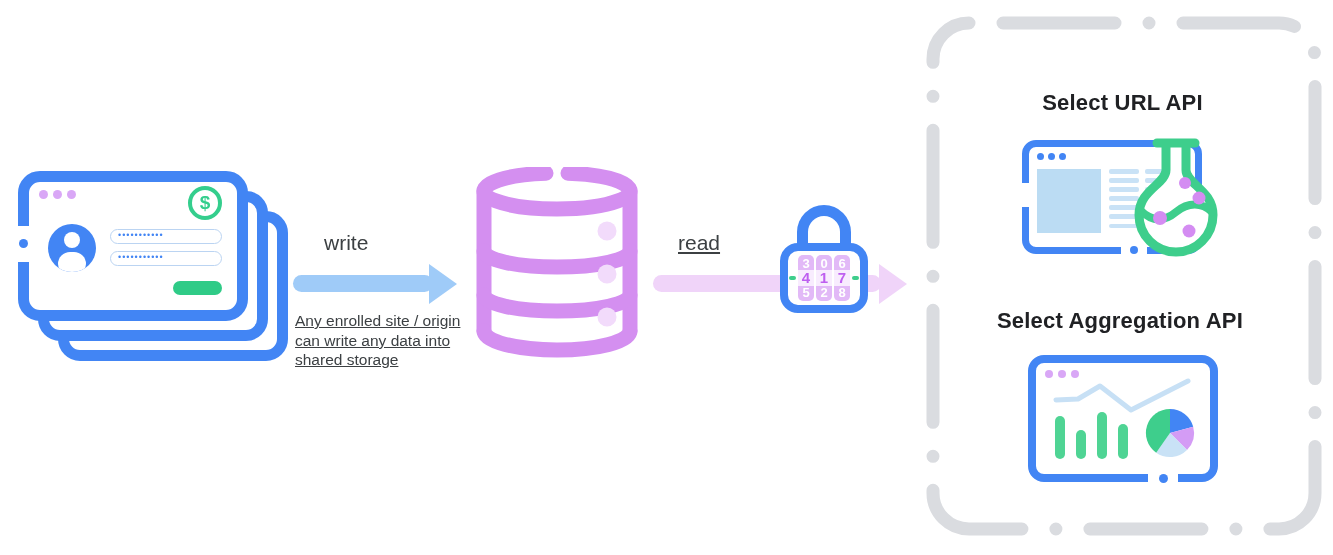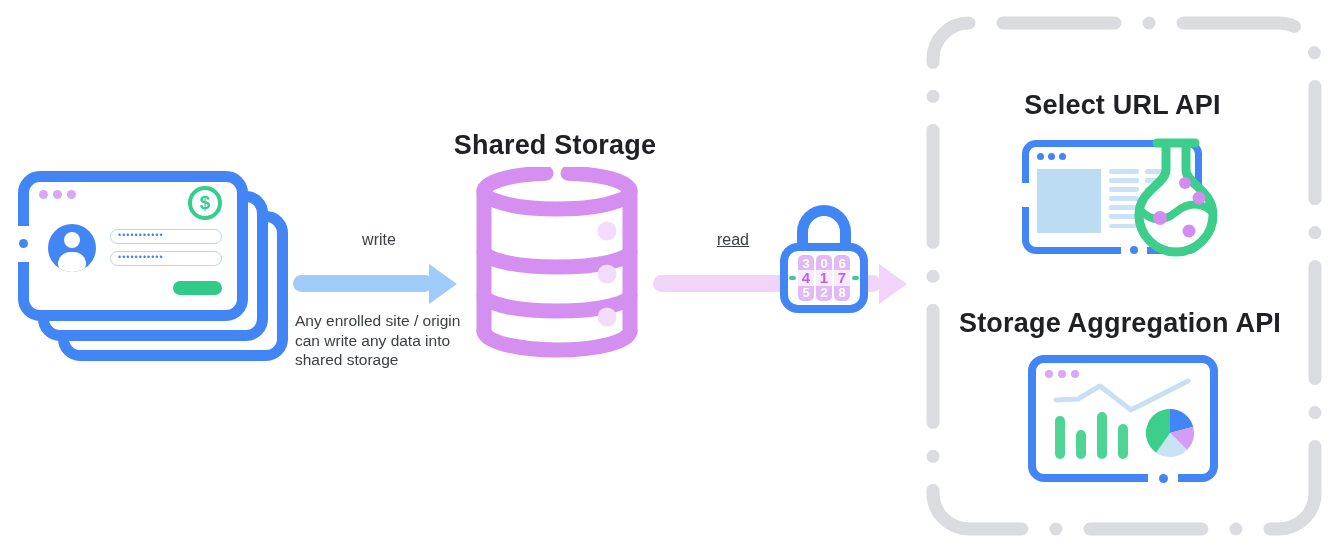--- a/index.html
+++ b/index.html
@@ -39,35 +39,35 @@
     color:#4285F4; font-size:9px; letter-spacing:1px; line-height:11px;
     padding-left:7px; overflow:hidden;
   }
   .field.f1 { top:47px; }
   .field.f2 { top:69px; }
   .btn-pill { position:absolute; left:144px; top:99px; width:49px; height:14px; border-radius:7px; background:#2FCB87; }
   .edge-gap-l { position:absolute; left:-11px; top:44px; width:11px; height:36px; background:#fff; }
   .edge-dot-l { position:absolute; left:-10px; top:57px; width:9px; height:9px; border-radius:50%; background:#4285F4; }
 
   
-  .flow-label { position:absolute; width:110px; text-align:center; font-size:16px; color:#3C4043; }
+  .flow-label { position:absolute; width:110px; text-align:left; font-size:21px; color:#3C4043; }
   .flow-label.write { left:324px; top:231px; }
   .flow-label.read  { left:678px; top:231px;text-decoration:underline; }
   .arrow-shaft { position:absolute; height:17px; border-radius:9px; }
   .arrow-head  { position:absolute; width:0; height:0; border-top:20px solid transparent; border-bottom:20px solid transparent; }
   .arrow.blue .arrow-shaft { left:293px; top:275px; width:140px; background:#9FCBF8; }
   .arrow.blue .arrow-head  { left:429px; top:264px; border-left:28px solid #9FCBF8; }
   .arrow.pink .arrow-shaft { left:653px; top:275px; width:228px; background:#F0D4F9; }
   .arrow.pink .arrow-head  { left:879px; top:264px; border-left:28px solid #F0D4F9; }
   .caption { position:absolute; font-size:15.5px; line-height:19.5px; color:#3C4043; }
-  .caption.write-cap { left:295px; top:311px; width:172px; }
+  .caption.write-cap { left:295px; top:311px; width:172px;text-decoration:underline; }
   .caption.read-cap  { left:665px; top:321px; width:242px; }
 
   
-  .title { position:absolute; font-weight:700; color:#202124; font-size:27px; text-align:center; letter-spacing:0.2px; }
+  .title { position:absolute; font-weight:700; color:#202124; font-size:22px; text-align:center; letter-spacing:0.2px; }
   .title.storage { left:430px; top:130px; width:250px; }
   .title.url     { left:1000px; top:90px;  width:245px; }
   .title.agg     { left:955px;  top:308px; width:330px; }
 
   
   .cylinder { position:absolute; left:476px; top:167px; }
 
   
   .lock { position:absolute; left:772px; top:200px; width:108px; height:125px; z-index:3; }
   .shackle {
@@ -152,21 +152,20 @@
     </div>
   </div>
 
   <div class="flow-label write">write</div>
   <div class="arrow blue">
     <div class="arrow-shaft"></div>
     <div class="arrow-head"></div>
   </div>
   <div class="caption write-cap">Any enrolled site / origin can write any data into shared storage</div>
 
-  <div class="title storage">Shared Storage</div>
   <svg class="cylinder" width="162" height="200" viewBox="0 0 162 200">
     <g fill="none" stroke="#D48FF0" stroke-width="15" stroke-linecap="round">
       <path d="M92,6.2 A73,18 0 1 1 70,6.2"></path>
       <path d="M8,24 L8,164"></path>
       <path d="M154,24 L154,164"></path>
       <path d="M8,164 A73,19 0 0 0 154,164"></path>
       <path d="M8,84 A73,16 0 0 0 154,84"></path>
       <path d="M8,128 A73,16 0 0 0 154,128"></path>
     </g>
     <g fill="#F2DBFB">
@@ -244,21 +243,21 @@
     <path d="M31,7 H69" stroke="#3ECE8C" stroke-width="9" stroke-linecap="round" fill="none"></path>
     <path d="M14,74 C26,86 38,86 50,76 C62,66 76,66 86,76" fill="none" stroke="#3ECE8C" stroke-width="8" stroke-linecap="round"></path>
     <g fill="#D48CF2">
       <circle cx="59" cy="47" r="6"></circle>
       <circle cx="73" cy="62" r="6.5"></circle>
       <circle cx="34" cy="82" r="7"></circle>
       <circle cx="63" cy="95" r="6.5"></circle>
     </g>
   </svg>
 
-  <div class="title agg">Storage Aggregation API</div>
+  <div class="title agg">Select Aggregation API</div>
   <div class="dashboard">
     <div class="ctl-dots">
       <span class="d"></span>
       <span class="d"></span>
       <span class="d"></span>
     </div>
     <svg class="chart" width="174" height="111" viewBox="0 0 174 111">
       <polyline points="20,37 42,36 64,23 95,47 152,18" fill="none" stroke="#C7E0F5" stroke-width="5" stroke-linecap="round" stroke-linejoin="round"></polyline>
       <g fill="#4FD494">
         <rect x="19" y="53" width="10" height="43" rx="5"></rect>

